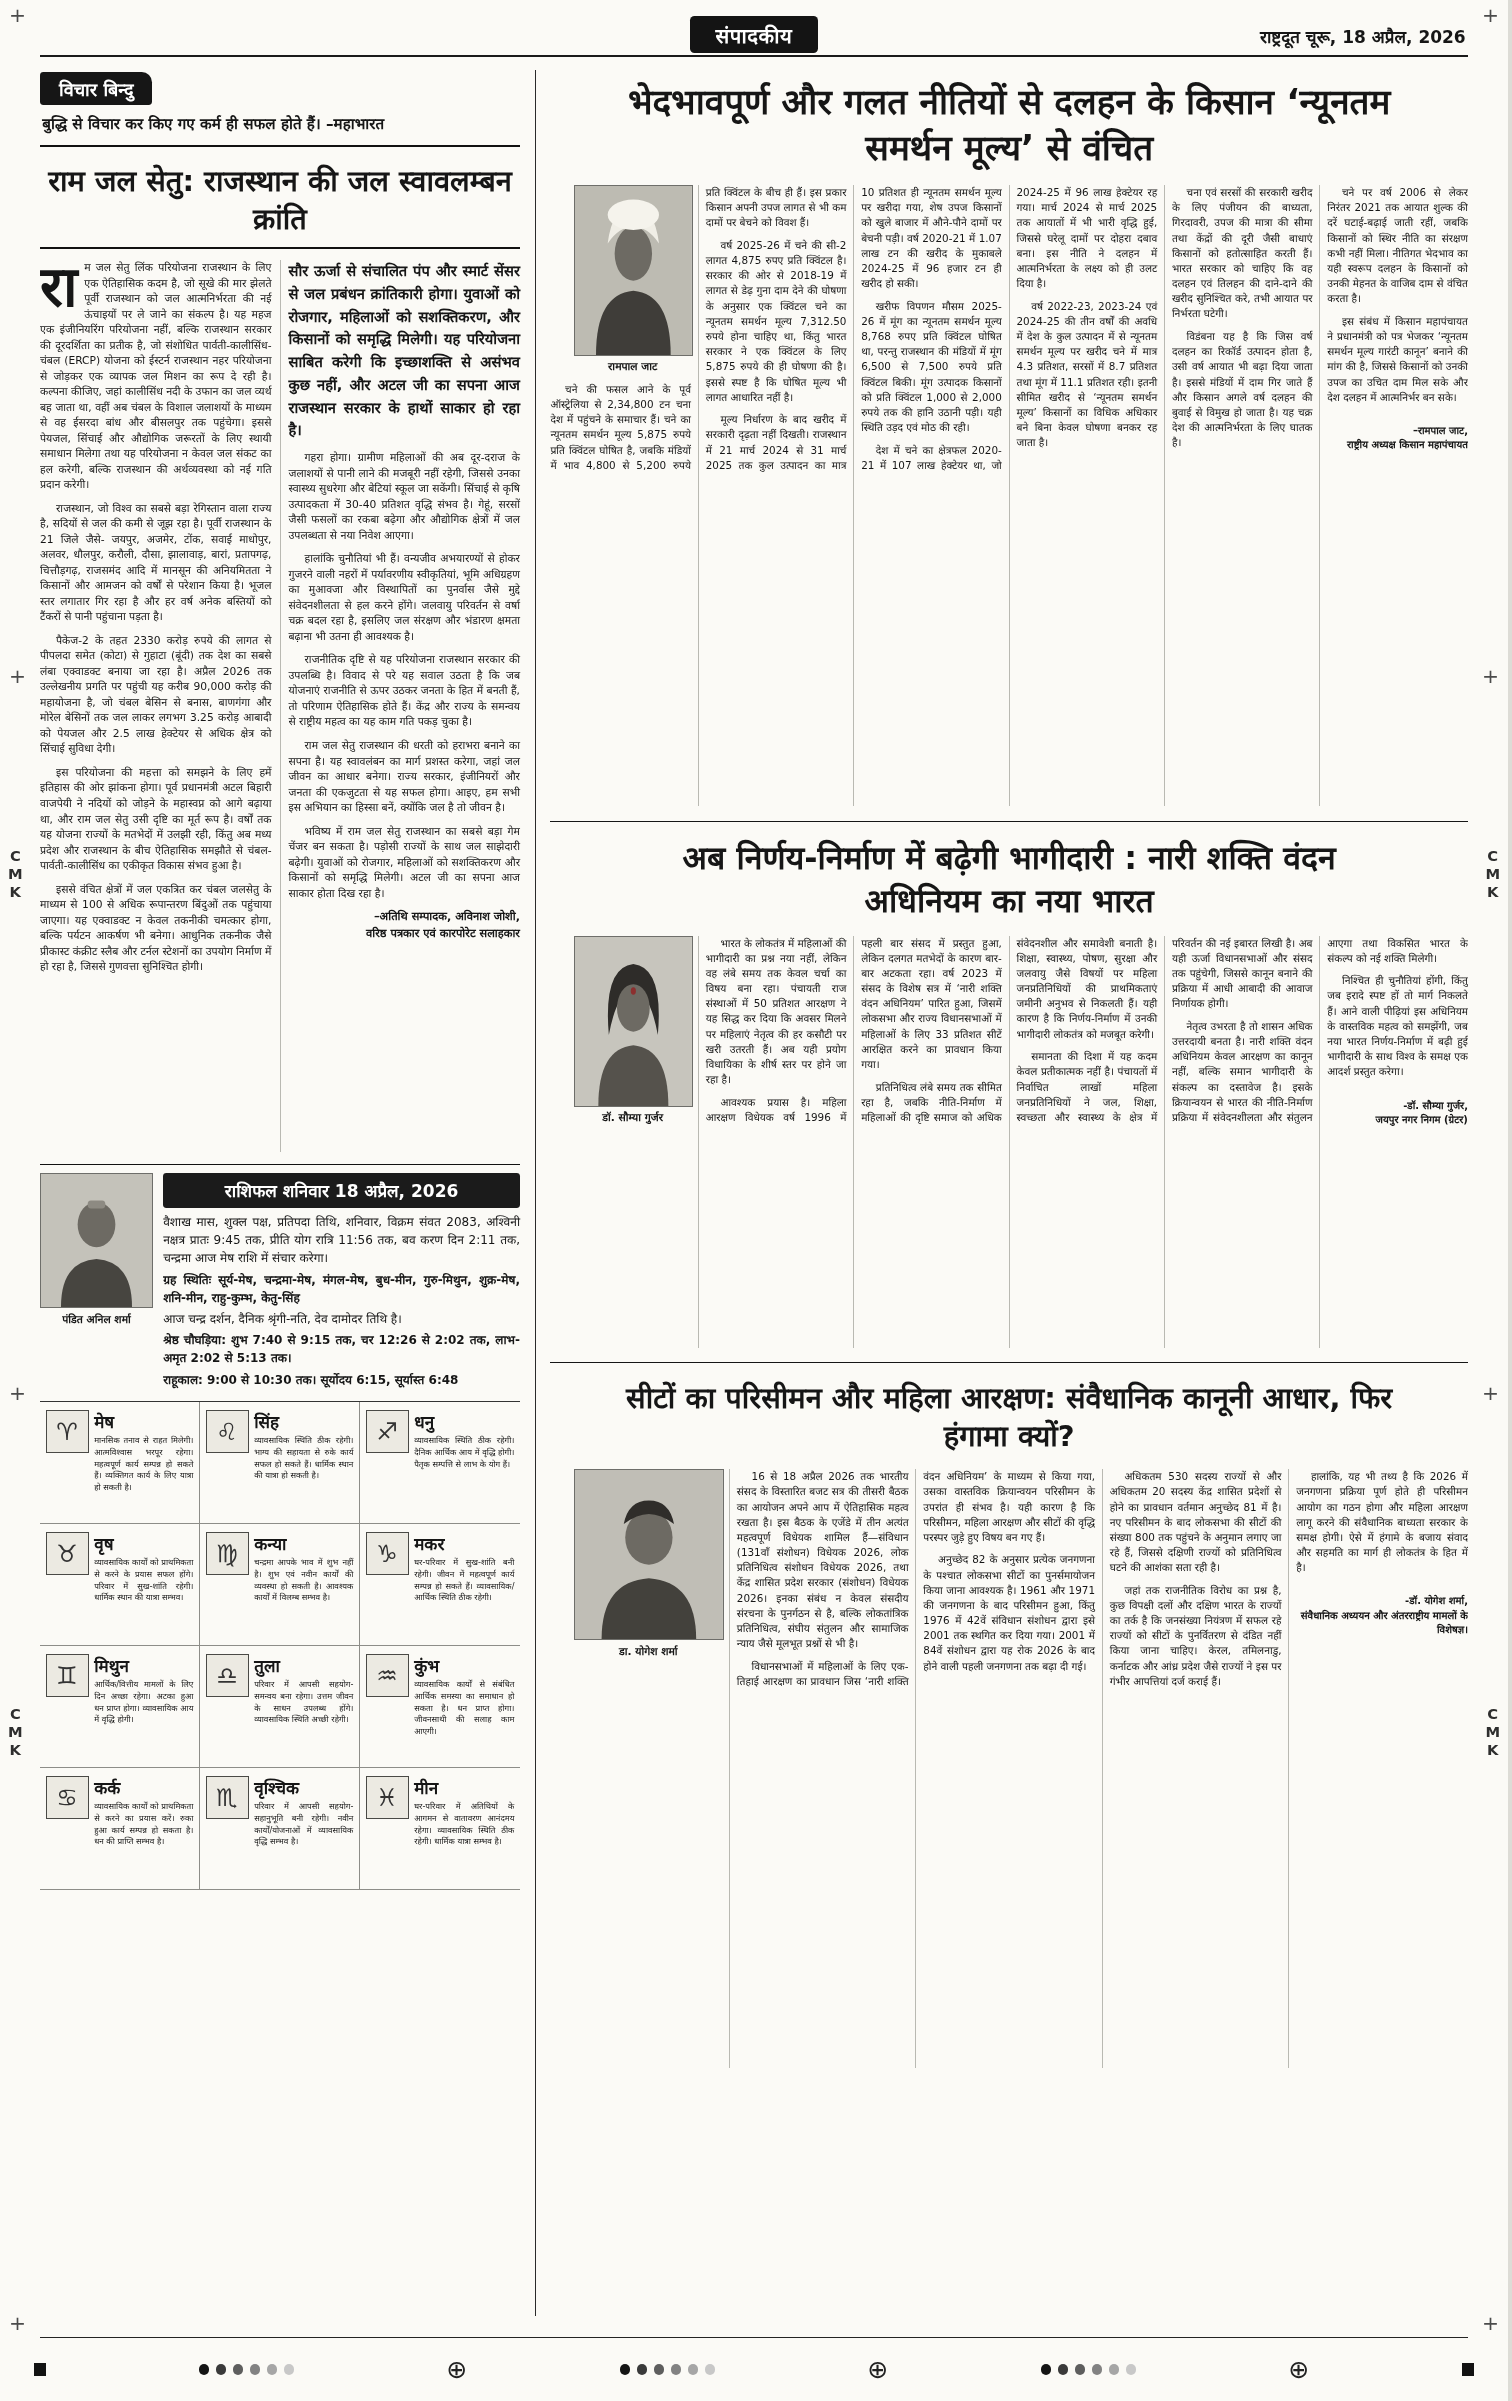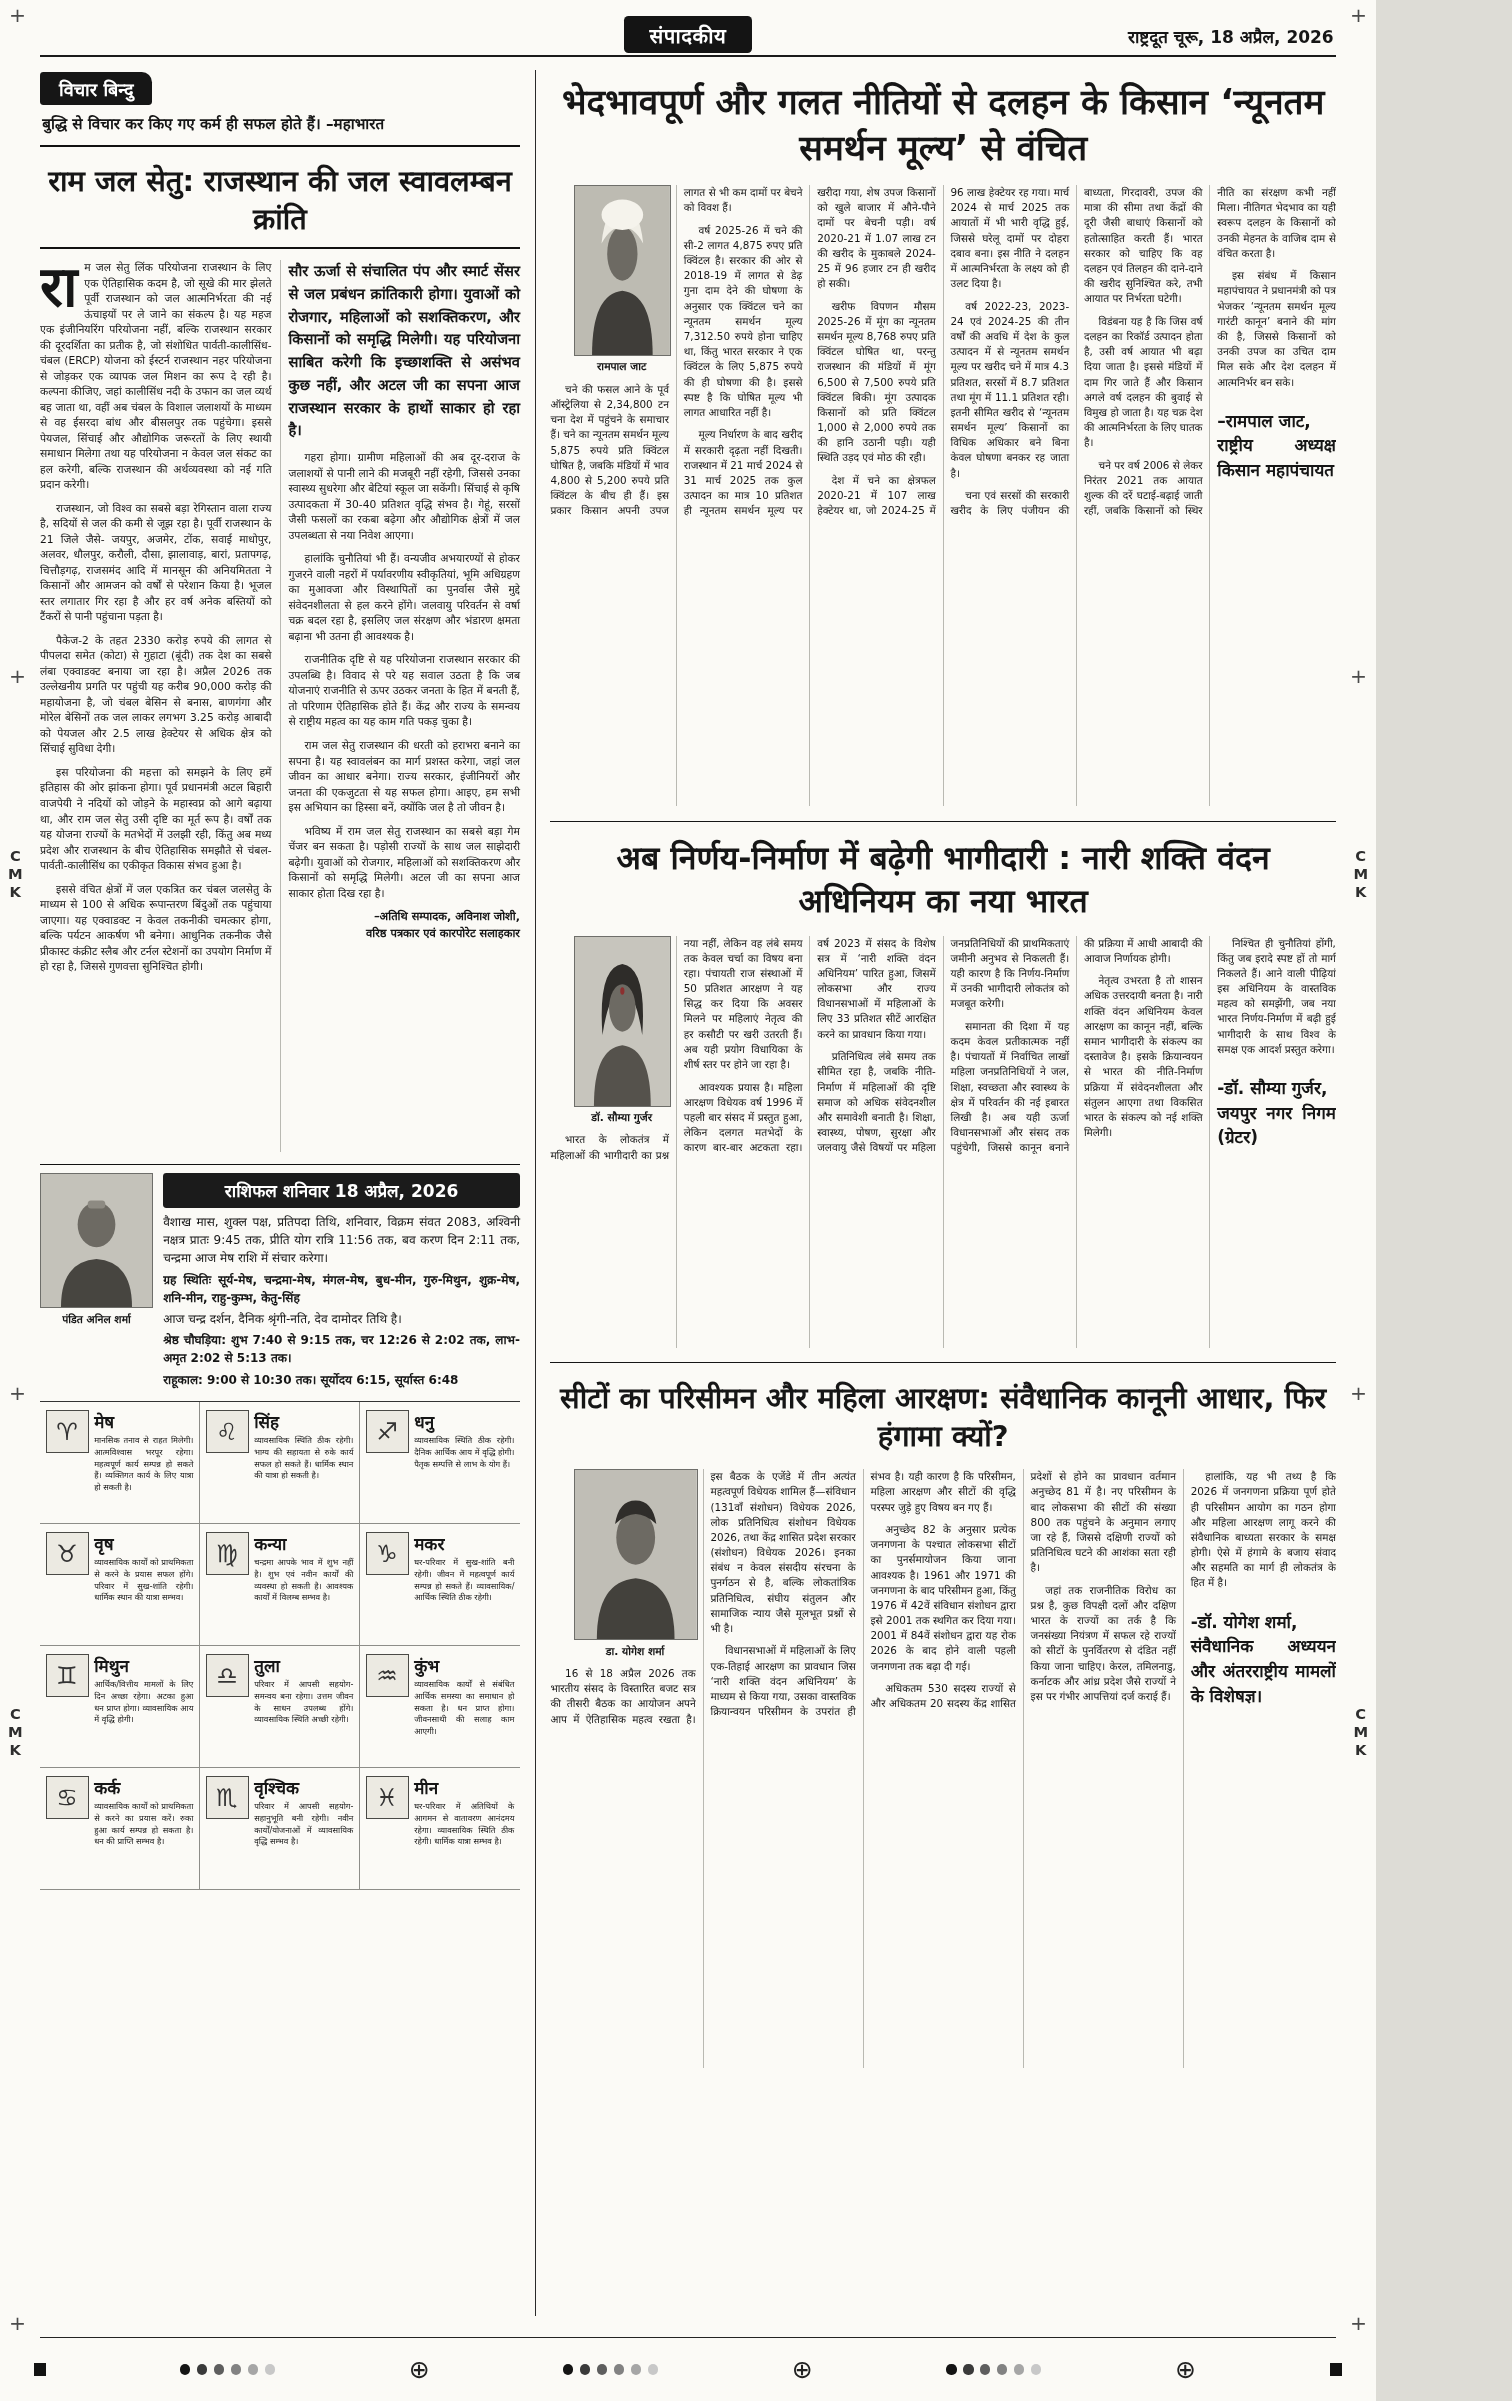--- a/index.html
+++ b/index.html
@@ -1,16 +1,16 @@
 <!DOCTYPE html>
 <html lang="hi" style="font-size:9px"><head>
 <meta charset="utf-8">
 <style>
   html,body{margin:0;padding:0;background:#dddcd6;}
-  .page{position:relative;width:1376px;height:2401px;background:#fbfaf6;color:#161616;
+  .page{position:relative;width:1508px;height:2401px;background:#fbfaf6;color:#161616;
         font-family:"DejaVu Sans","Liberation Sans",sans-serif;overflow:hidden;}
 
   
   .masthead{position:absolute;top:14.7px;left:40px;right:40px;height:40px;
             border-bottom:2.3px solid #1a1a1a;display:flex;align-items:center;justify-content:center;}
   .section-box{background:#141414;color:#fff;font-size:20.3px;font-weight:bold;
                padding:4.5px 26px;border-radius:4.5px;letter-spacing:0.6px;}
   .edition{position:absolute;right:2.3px;bottom:6.8px;font-size:17px;font-weight:bold;}
 
   
@@ -67,21 +67,21 @@
   .msp  .art-headline{font-size:35px;max-width:858px;}
   .nari .art-headline{font-size:32px;max-width:779px;}
   .seats .art-headline{font-size:29px;max-width:824px;}
   .art-body{column-gap:14.7px;column-rule:0.6px solid #b9b9b2;font-size:10.4px;line-height:1.46;text-align:justify;}
   .msp  .art-body{column-count:6;min-height:621px;}
   .nari .art-body{column-count:6;min-height:412px;}
   .seats .art-body{column-count:5;min-height:599px;}
   .art-body p{margin:0 0 7.3px;text-indent:14.7px;}
   .photo-figure{break-inside:avoid;margin:0 0 6.8px;padding-left:24px;}
   .art-body .photo{width:100%;height:169px;}
-  .art-byline{font-weight:bold;font-size:17px;line-height:1.45;break-inside:avoid;margin-top:19px;}
+  .art-byline{text-align:right;font-weight:bold;font-size:10px;line-height:1.45;break-inside:avoid;margin-top:19px;}
 
   
   .corner{position:absolute;font-size:20.3px;color:#4b4b4b;line-height:1;}
   .c-tl{top:4.5px;left:9px;} .c-tr{top:4.5px;right:9px;}
   .c-bl{bottom:68px;left:9px;} .c-br{bottom:68px;right:9px;}
   .c-ml{top:666px;left:9px;} .c-mr{top:666px;right:9px;}
   .c-ml2{top:1383px;left:9px;} .c-mr2{top:1383px;right:9px;}
   .cmk{position:absolute;display:flex;flex-direction:column;align-items:center;gap:1.1px;
        font-size:14.7px;font-weight:bold;color:#2e2e2e;}
   .cmk-l1{left:8px;top:847px;} .cmk-l2{left:8px;top:1705px;}

